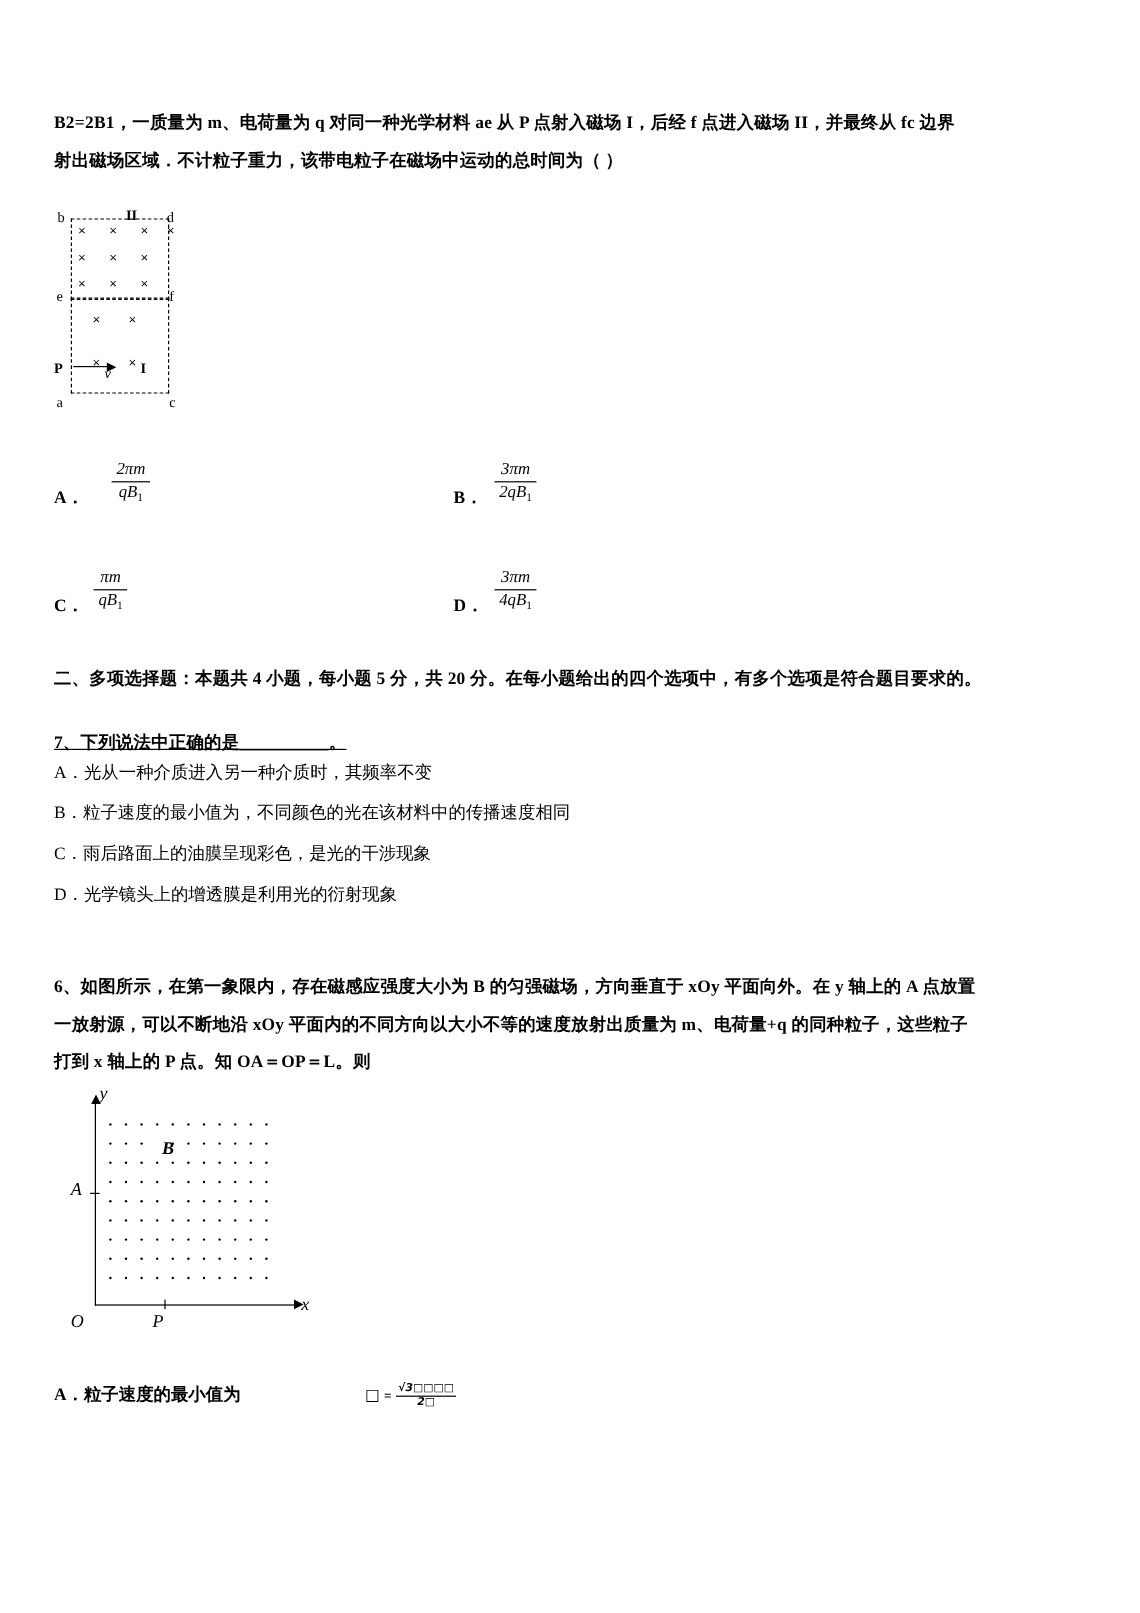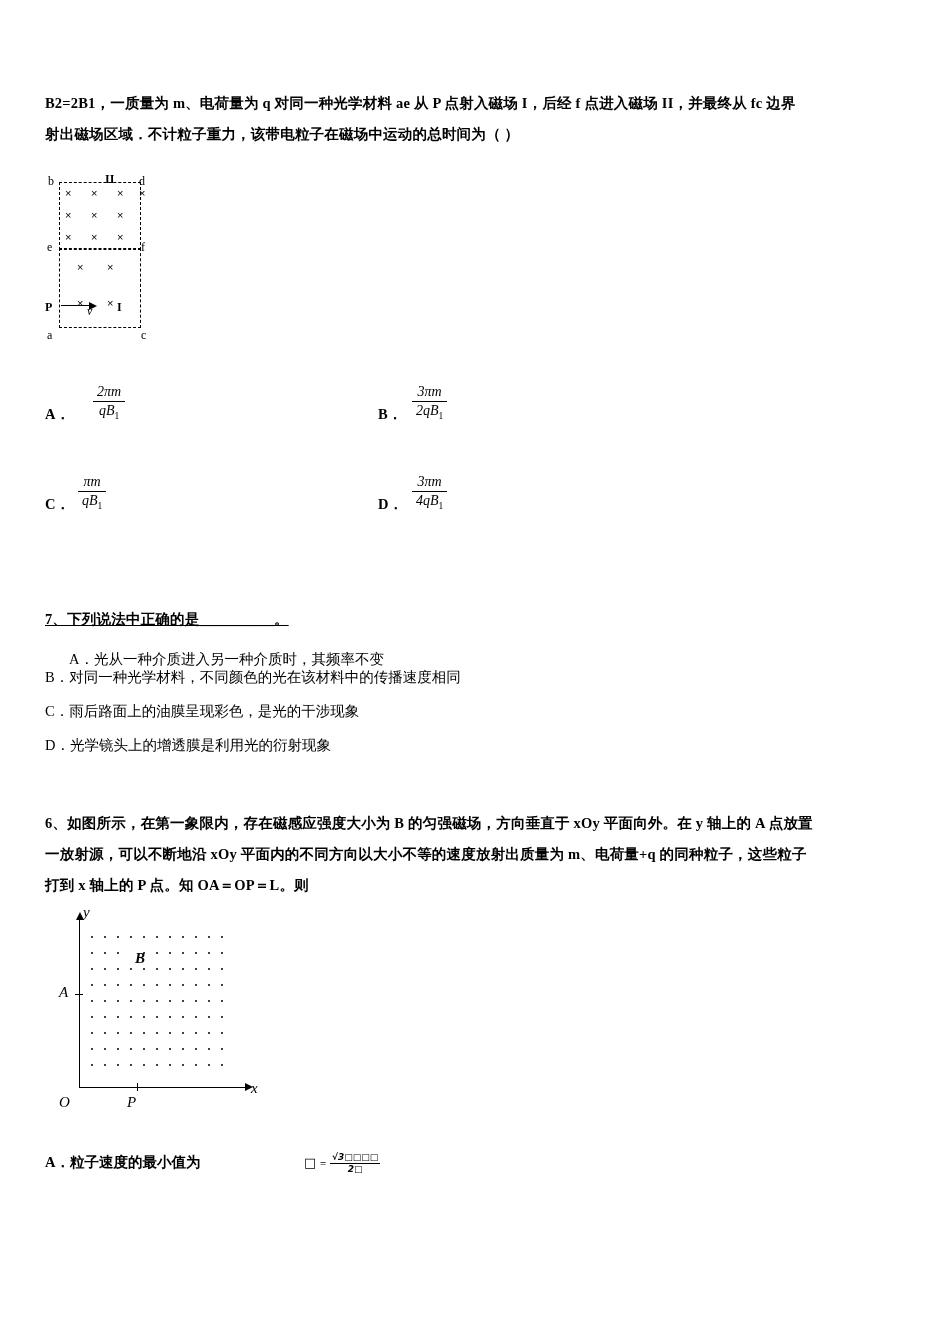--- a/index.html
+++ b/index.html
@@ -218,25 +218,26 @@
 
   <div class="optlbl" style="left:378px; top:495px;">D．</div>
   <div class="optrow" style="left:412px; top:473px;">
     <span class="frac">
       <span class="num">3πm</span>
       <span class="den"><span>4qB</span><span class="sub">1</span></span>
     </span>
   </div>
 
   <div class="para" id="sect2">
+    <div>二、多项选择题：本题共 4 小题，每小题 5 分，共 20 分。在每小题给出的四个选项中，有多个选项是符合题目要求的。</div>
   </div>
 
   <div class="para" id="q7">7、下列说法中正确的是__________。</div>
-  <div class="qopt" style="top:650px;margin-left:24px;">A．光从一种介质进入另一种介质时，其频率不变</div>
-  <div class="qopt" style="top:668px;">B．对同一种光学材料，不同颜色的光在该材料中的传播速度相同</div>
+  <div class="qopt" style="top:634px;">A．光从一种介质进入另一种介质时，其频率不变</div>
+  <div class="qopt" style="top:668px;">B．粒子速度的最小值为，不同颜色的光在该材料中的传播速度相同</div>
   <div class="qopt" style="top:736px;">D．光学镜头上的增透膜是利用光的衍射现象</div>
   <div class="qopt" style="top:702px;">C．雨后路面上的油膜呈现彩色，是光的干涉现象</div>
 
   <div class="para" id="q8">
     <div>6、如图所示，在第一象限内，存在磁感应强度大小为 B 的匀强磁场，方向垂直于 xOy 平面向外。在 y 轴上的 A 点放置</div>
     <div>一放射源，可以不断地沿 xOy 平面内的不同方向以大小不等的速度放射出质量为 m、电荷量+q 的同种粒子，这些粒子</div>
     <div>打到 x 轴上的 P 点。知 OA＝OP＝L。则</div>
   </div>
 
   <div id="fig2">

